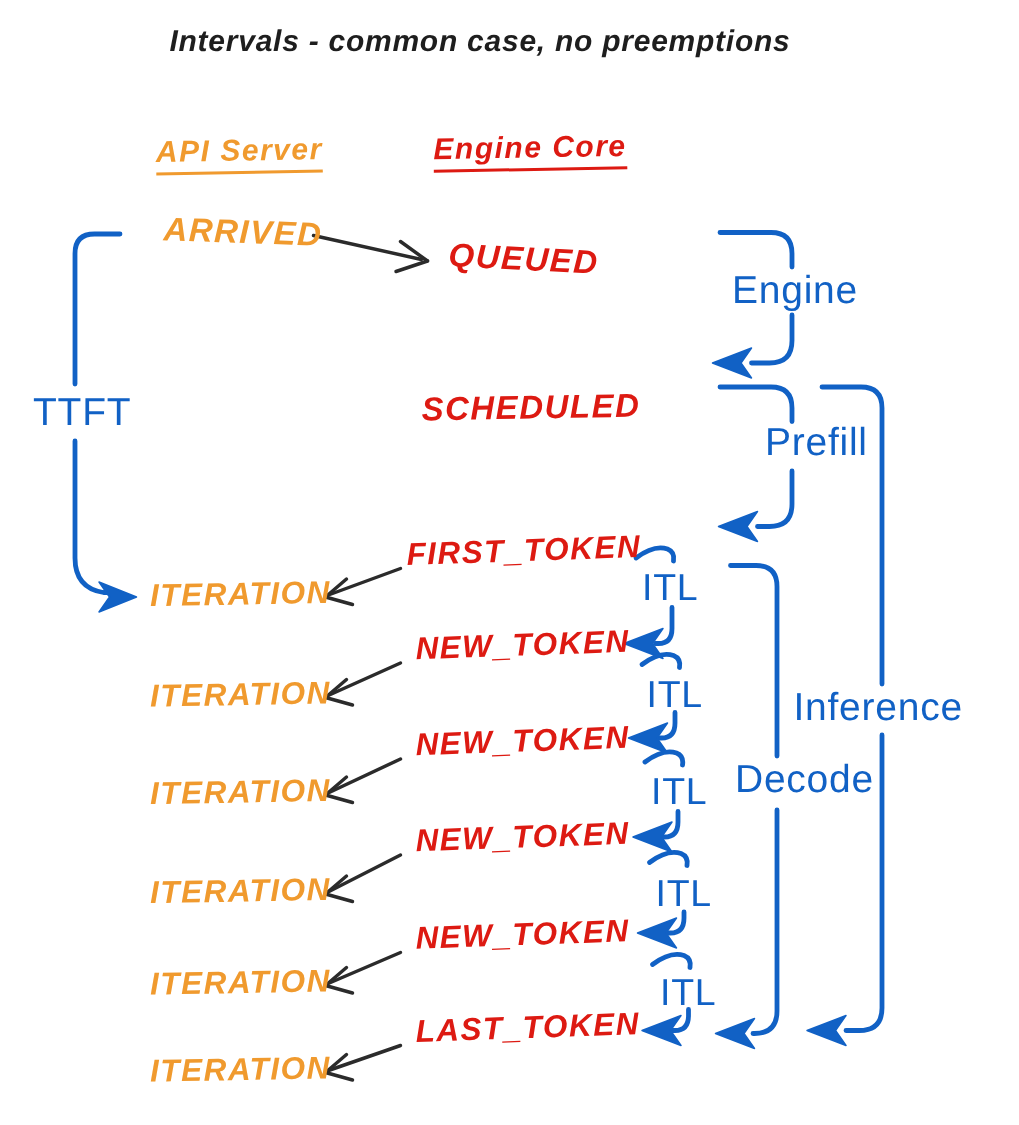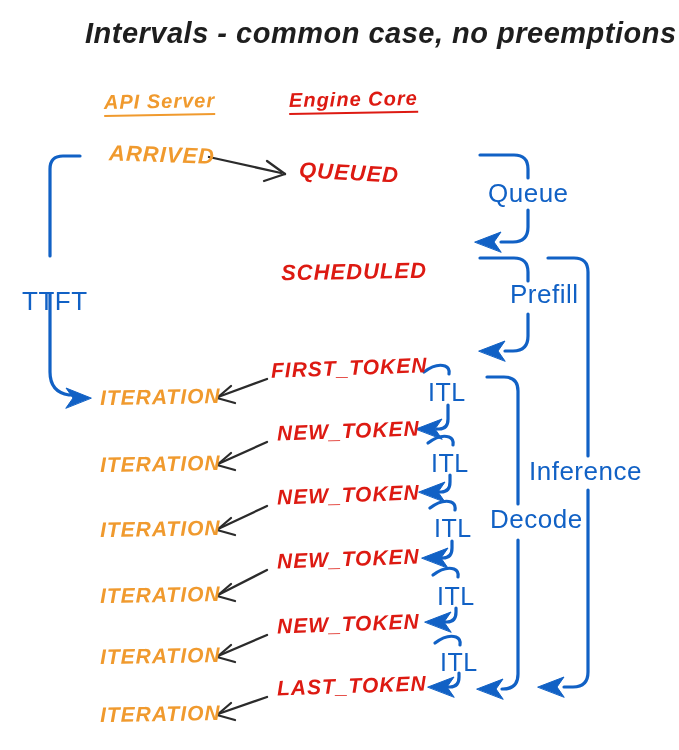--- a/index.html
+++ b/index.html
@@ -6,21 +6,21 @@
   .canvas {
     position:relative; width:679px; height:750px; background:#ffffff;
     overflow:hidden; font-family:"Liberation Sans", sans-serif;
   }
   .strokes { position:absolute; left:0; top:0; width:679px; height:750px; }
   .blue-stroke path { stroke:#1161C5; stroke-width:3.2; fill:none; stroke-linecap:round; stroke-linejoin:round; }
   .blue-stroke path.fill { fill:#1161C5; stroke:#1161C5; stroke-width:1; }
   .black-stroke path { stroke:#2B2B2B; stroke-width:2.3; fill:none; stroke-linecap:round; stroke-linejoin:round; }
   .lbl { position:absolute; white-space:nowrap; line-height:1.05; }
   .hand { font-style:italic; font-weight:700; letter-spacing:1px; }
-  .title { font-size:29px; color:#1E1E1E; font-style:italic; font-weight:700; letter-spacing:0.5px; text-align:center; }
+  .title { font-size:20px; color:#1E1E1E; font-style:italic; font-weight:700; letter-spacing:0.5px; text-align:center; }
   .hdr { border-bottom:2px solid currentColor; padding-bottom:2px; font-size:20px; }
   .orange { color:#F09A2E; }
   .red { color:#DD1A12; }
   .blue { color:#1161C5; font-weight:400; }
   .event { font-size:21px; }
   .interval { font-size:26px; letter-spacing:0.5px; }
 </style>
 </head>
 <body>
 
@@ -136,22 +136,22 @@
 
   <div class="lbl hand event red" style="left:299px; top:161px; font-size:22px; transform:rotate(3deg);">QUEUED</div>
   <div class="lbl hand event red" style="left:281px; top:260px; font-size:22px; transform:rotate(-1deg);">SCHEDULED</div>
   <div class="lbl hand event red" style="left:271px; top:357px; transform:rotate(-2deg);">FIRST_TOKEN</div>
   <div class="lbl hand event red" style="left:277px; top:420px; transform:rotate(-2deg);">NEW_TOKEN</div>
   <div class="lbl hand event red" style="left:277px; top:484px; transform:rotate(-2deg);">NEW_TOKEN</div>
   <div class="lbl hand event red" style="left:277px; top:548px; transform:rotate(-2deg);">NEW_TOKEN</div>
   <div class="lbl hand event red" style="left:277px; top:613px; transform:rotate(-2deg);">NEW_TOKEN</div>
   <div class="lbl hand event red" style="left:277px; top:675px; transform:rotate(-2deg);">LAST_TOKEN</div>
 
-  <div class="lbl blue interval" style="left:22px; top:261px;margin-top:27px;">TTFT</div>
-  <div class="lbl blue interval" style="left:488px; top:180px;">Queue</div>
+  <div class="lbl blue interval" style="left:22px; top:261px;">TTFT</div>
+  <div class="lbl blue interval" style="left:488px; top:180px;">Engine</div>
   <div class="lbl blue interval" style="left:510px; top:281px;">Prefill</div>
   <div class="lbl blue interval" style="left:490px; top:506px;">Decode</div>
   <div class="lbl blue interval" style="left:529px; top:458px;">Inference</div>
   <div class="lbl blue interval" style="left:428px; top:379px; font-size:25px;">ITL</div>
   <div class="lbl blue interval" style="left:431px; top:450px; font-size:25px;">ITL</div>
   <div class="lbl blue interval" style="left:434px; top:515px; font-size:25px;">ITL</div>
   <div class="lbl blue interval" style="left:437px; top:583px; font-size:25px;">ITL</div>
   <div class="lbl blue interval" style="left:440px; top:649px; font-size:25px;">ITL</div>
 
 </div>

